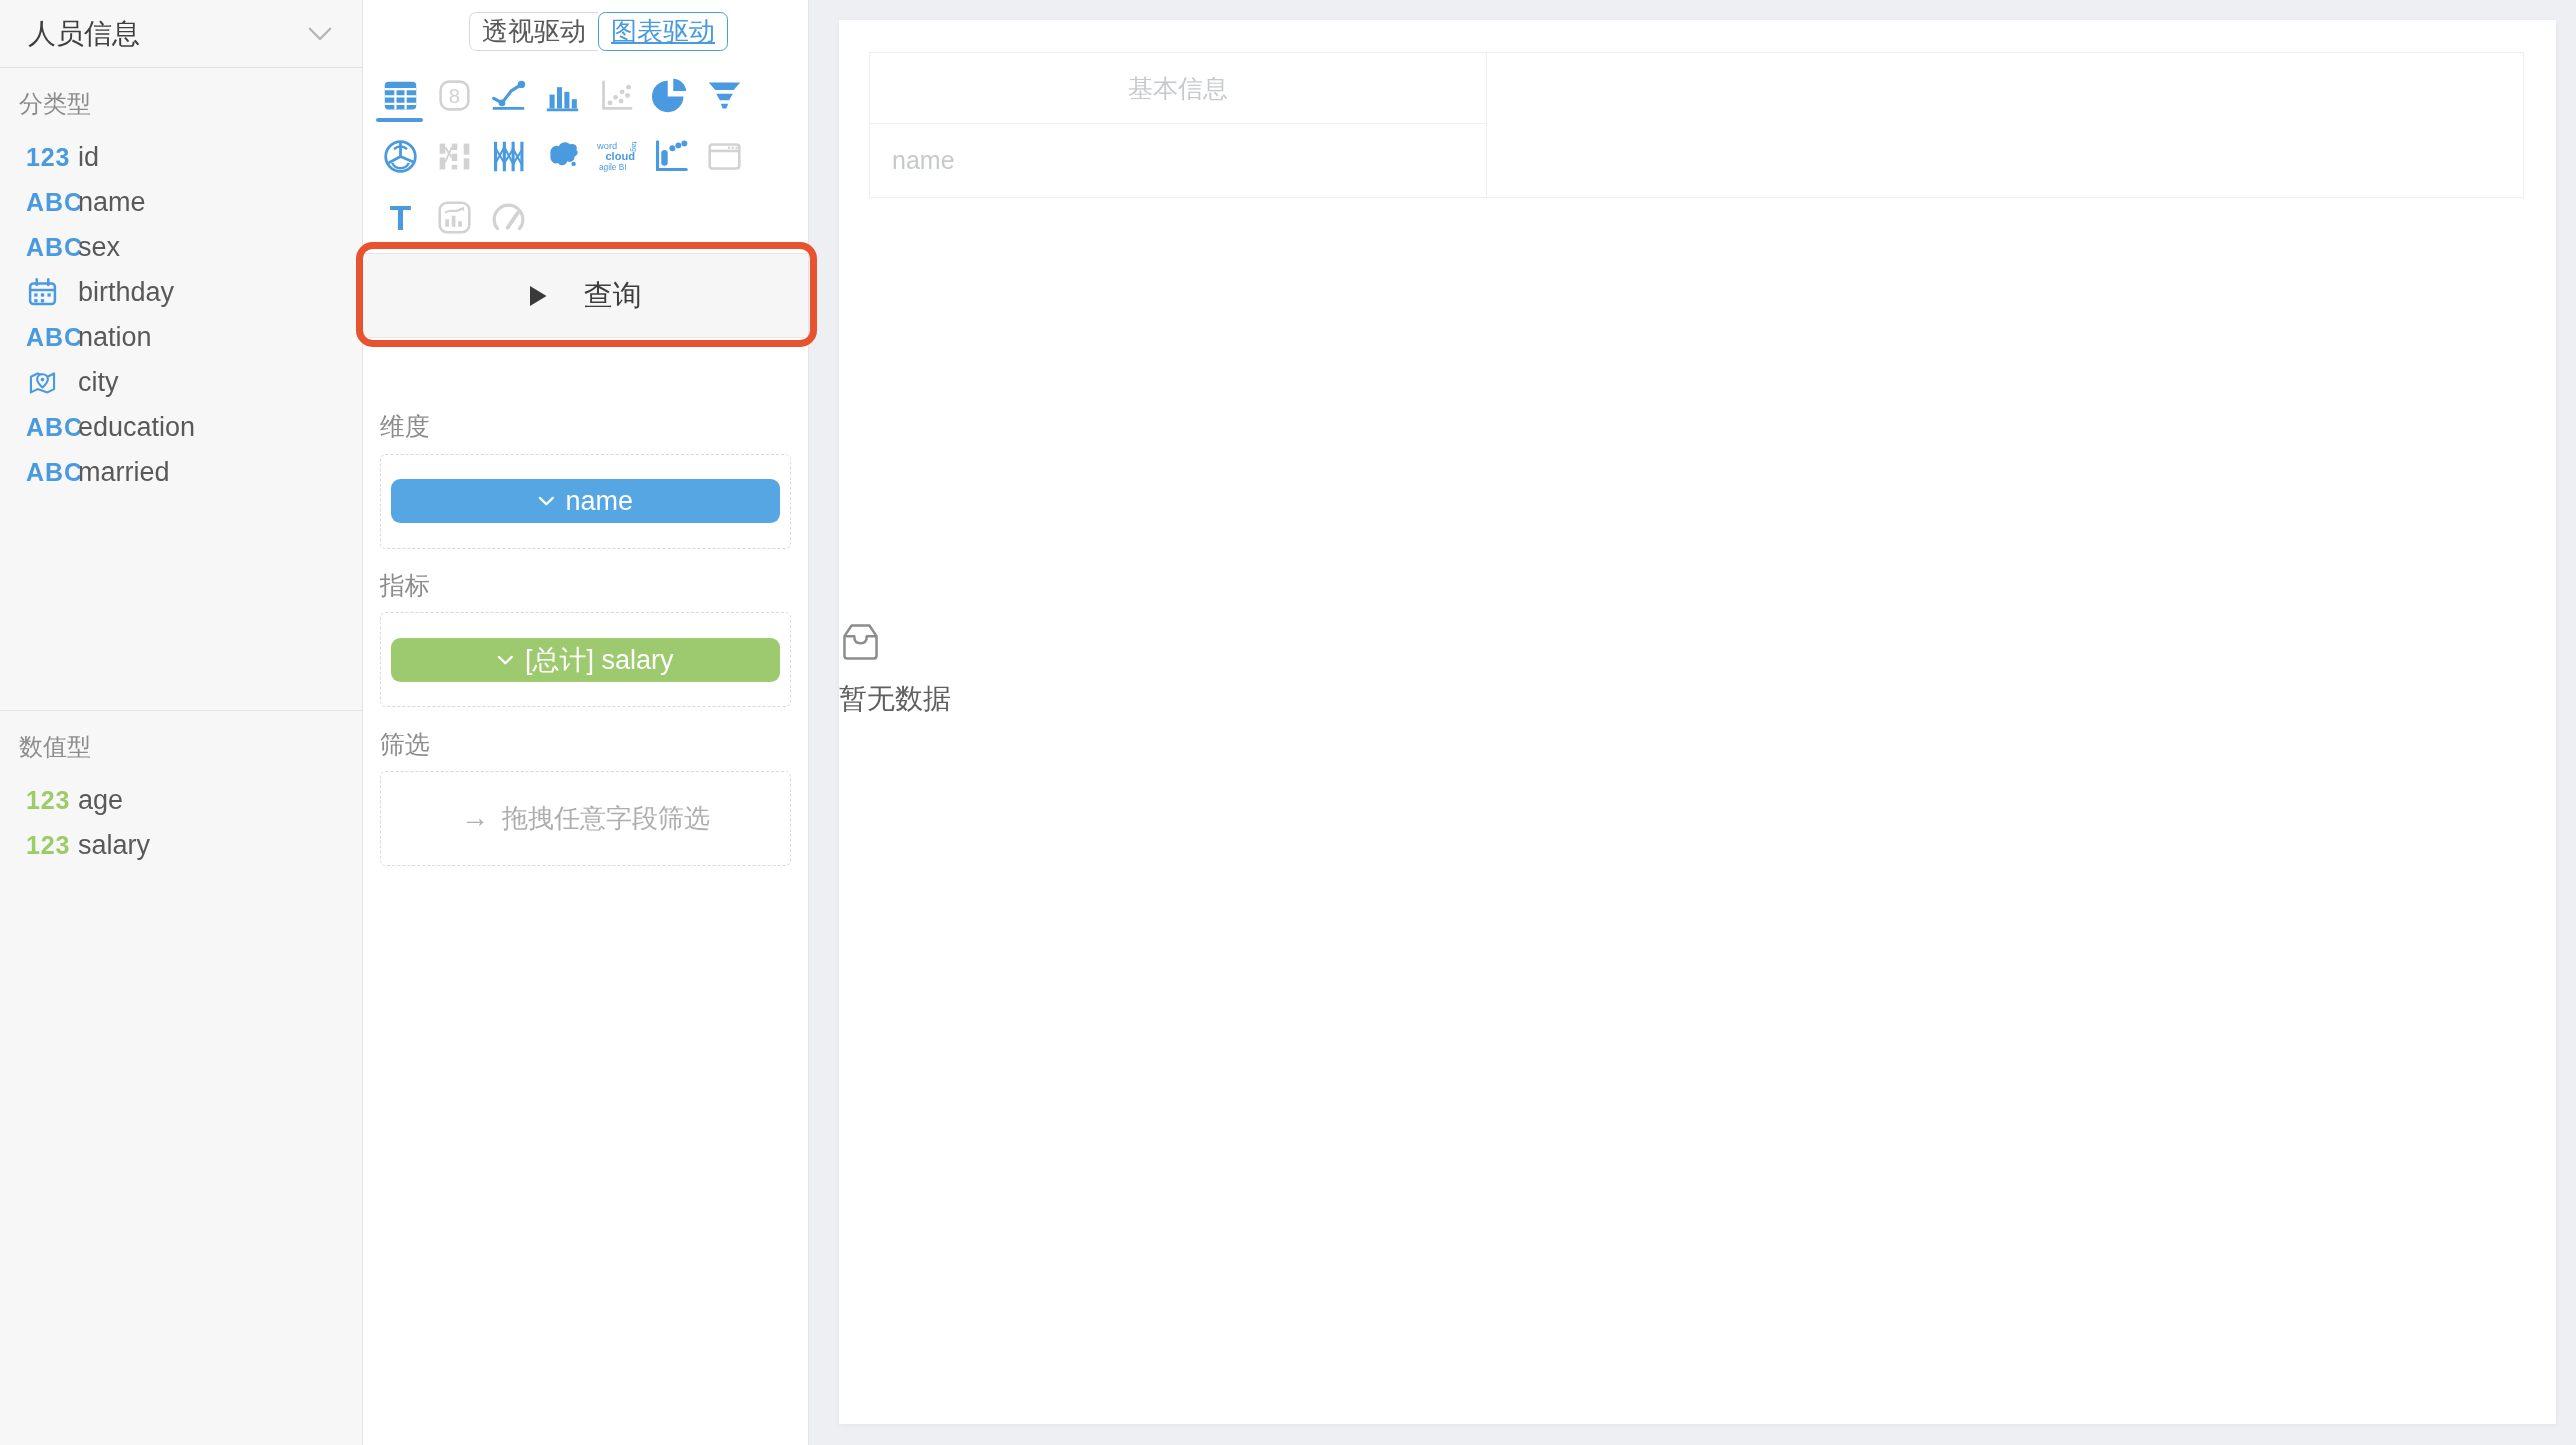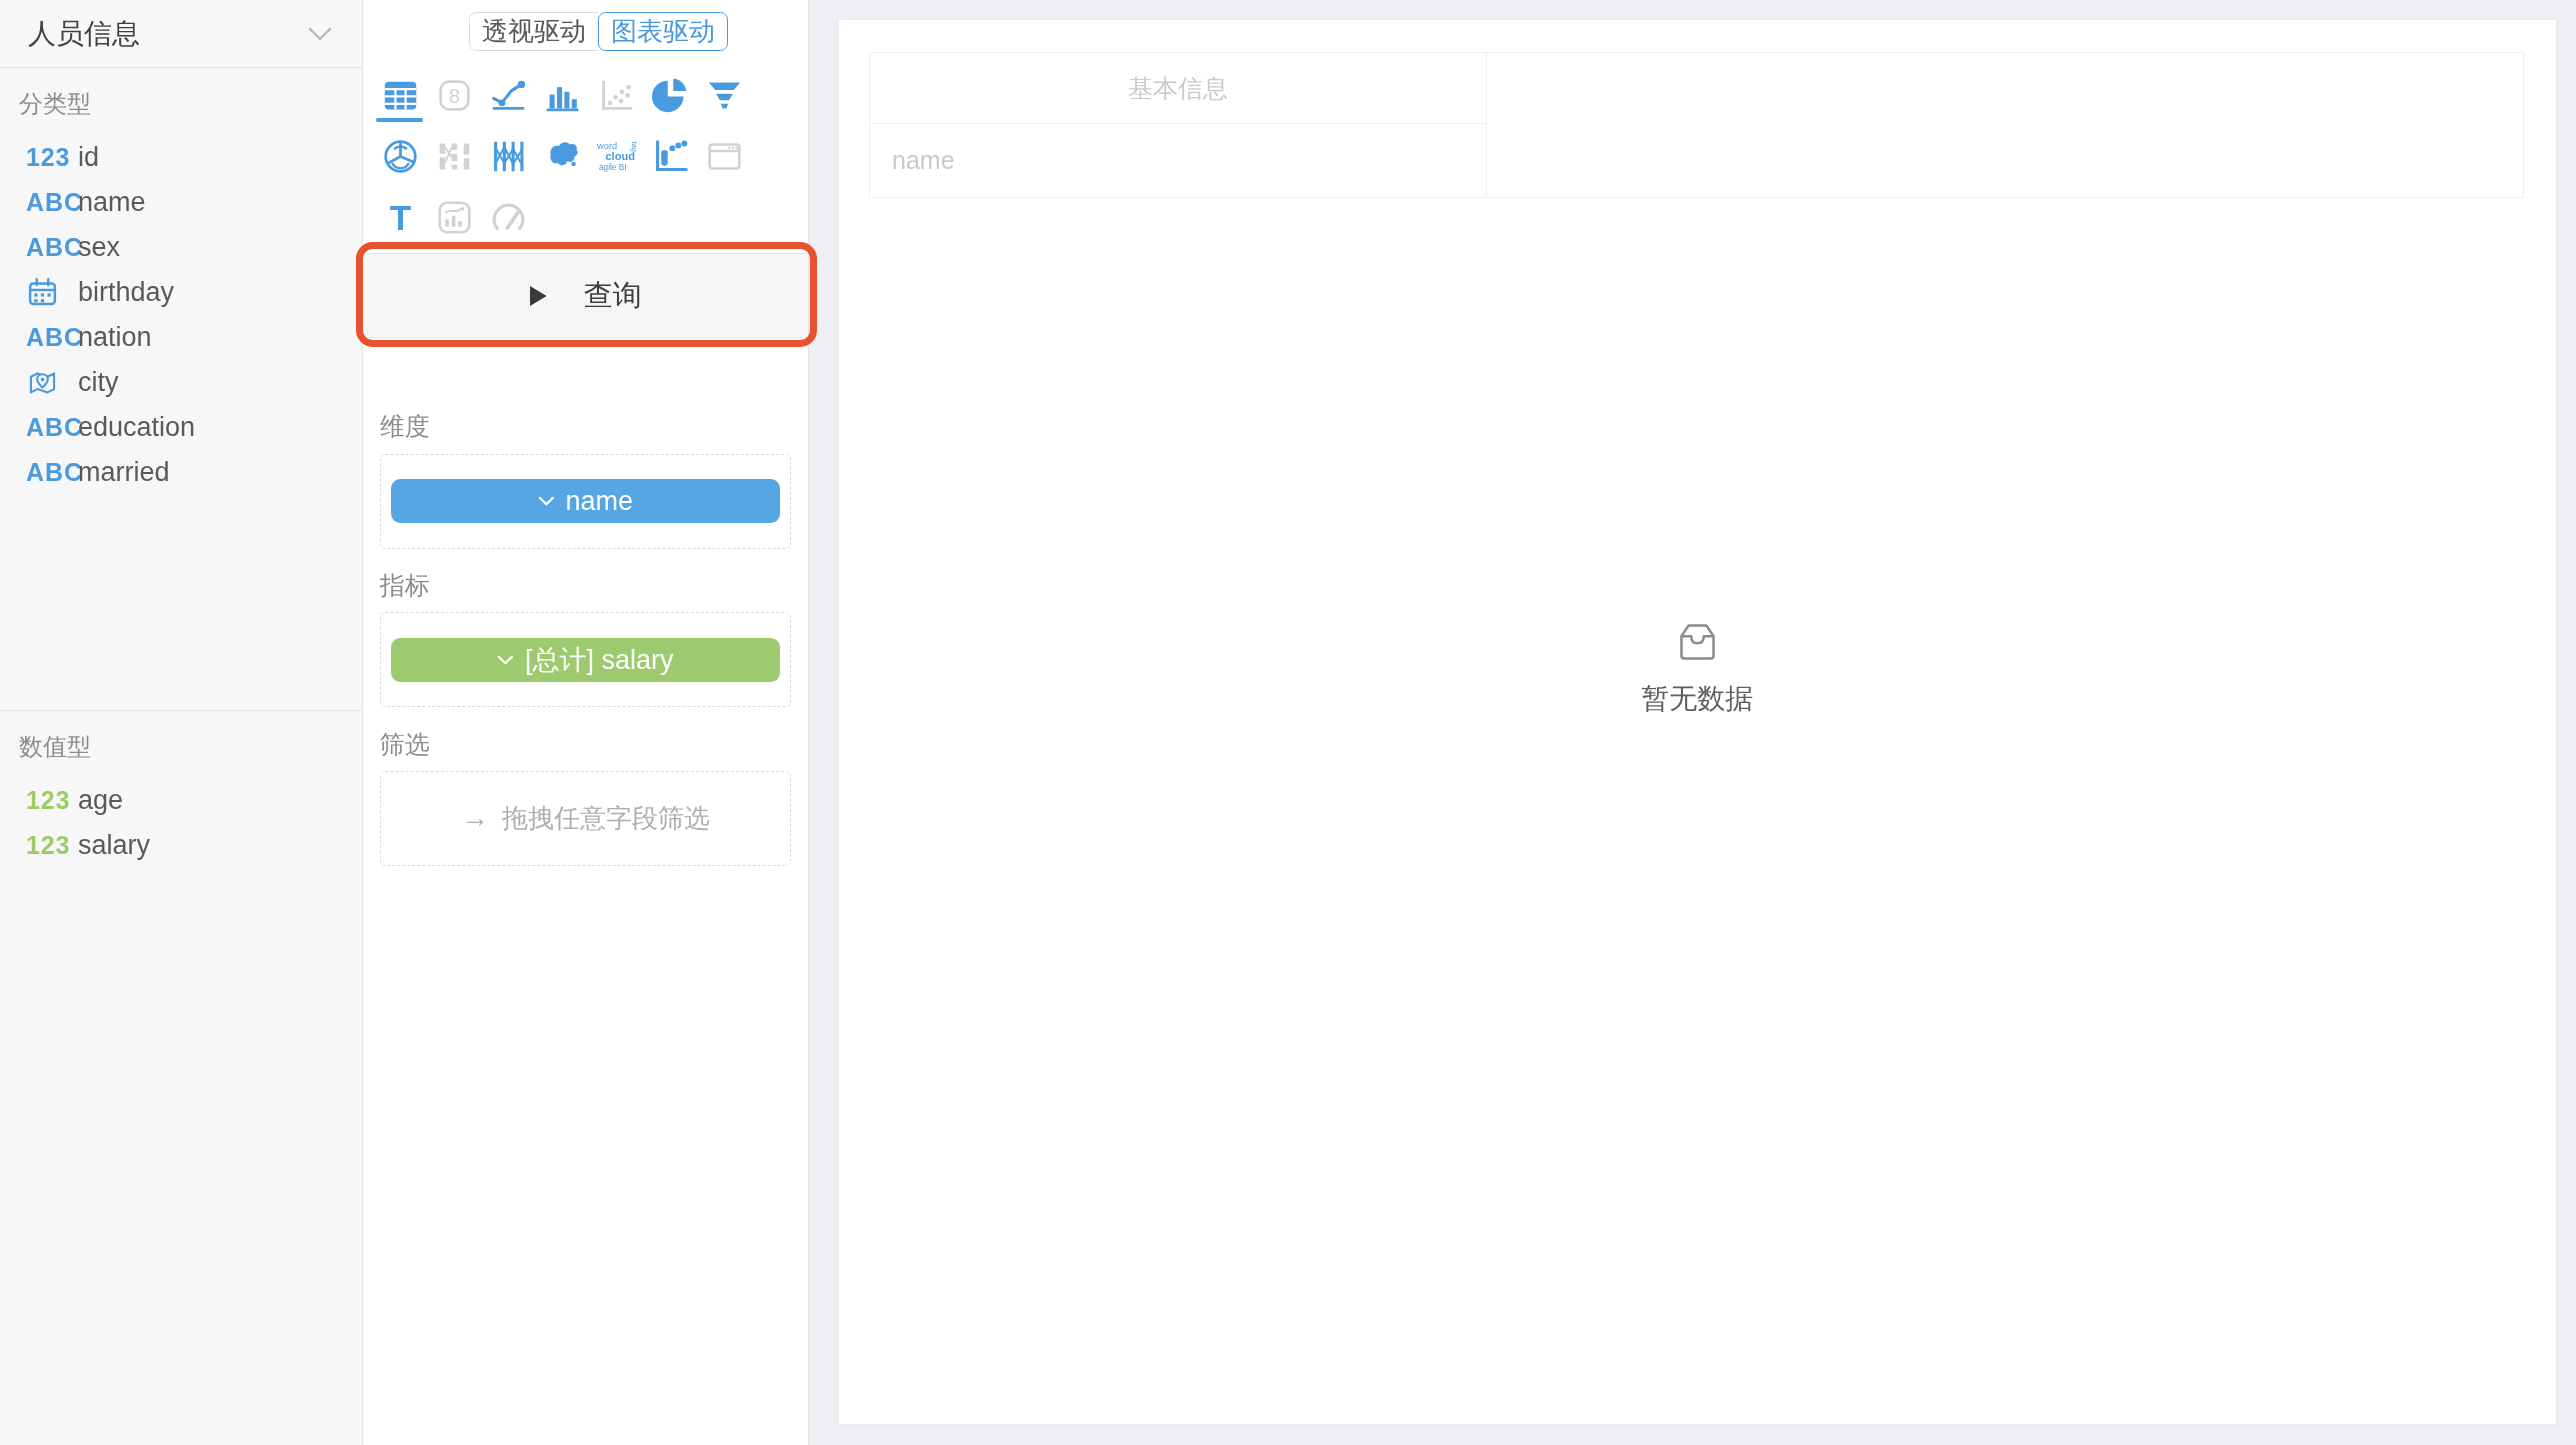--- a/index.html
+++ b/index.html
@@ -33,21 +33,21 @@
   .field-badge.blue { color:#4a9adf; }
   .field-badge.green { color:#9ccc67; }
   .field-icon-wrap { width:52px; display:flex; align-items:center; }
   .field-name { font-size:27px; color:#595959; }
 
   
   .panel { width:446px; background:#fff; border-right:1.9px solid #e4e4e4; position:relative; flex:0 0 auto; }
   .mode-toggle { position:absolute; top:12px; left:106px; display:flex; }
   .mode-option { height:39px; display:flex; align-items:center; padding:0 12px; font-size:26px; cursor:pointer; }
   .mode-option.inactive { color:#595959; border:1.9px solid #d9d9d9; border-radius:7.4px 0 0 7.4px; border-right:none; }
-  .mode-option.active { color:#4a9adf; border:1.9px solid #4a9adf; border-radius:7.4px; }
+  .mode-option.active { color:#4a9adf; border:1.9px solid #4a9adf; border-radius:7.4px;text-decoration:underline; }
 
   .chart-grid { position:absolute; top:65px; left:10.2px; width:381px; display:flex; flex-wrap:wrap; }
   .chart-cell { width:54px; height:61px; display:flex; align-items:center; justify-content:center; cursor:pointer; position:relative; }
   .chart-cell.disabled { cursor:default; }
   .chart-cell.active::after { content:''; position:absolute; left:2.8px; right:4.6px; bottom:3.7px; height:4.6px; background:#4a9adf; border-radius:2.8px; }
 
   .query-bar { position:absolute; top:253px; left:0; width:100%; height:85px; background:#f6f6f7; border-top:1.9px solid #e6e6e6; border-bottom:1.9px solid #e6e6e6; display:flex; align-items:center; justify-content:center; font-size:29px; color:#3d3d3d; cursor:pointer;gap:21px; }
   .query-bar svg { margin-right:15px; }
   .annotation-box { position:absolute; top:242px; left:-7.4px; width:461px; height:105px; border:7.4px solid #e8532f; border-radius:16.7px; pointer-events:none; z-index:6; }
 
@@ -67,21 +67,21 @@
   .drop-hint .arrow { margin-right:13px; font-size:28px; }
 
   
   .main { flex:1; background:#edeff2; padding:20.4px 20.4px 21px 30px; min-width:0; }
   .card { width:100%; height:100%; background:#fff; box-shadow:0 0.9px 5.6px rgba(0,0,0,0.06); position:relative; }
   .preview-table { position:absolute; top:32px; left:30px; right:32px; display:grid; grid-template-columns:617px 1fr; grid-template-rows:71px 73px; border:1.9px solid #efefef; }
   .pt-cell { color:#c7cacd; font-size:25px; display:flex; align-items:center; }
   .pt-group { grid-column:1; grid-row:1; border-right:1.9px solid #efefef; border-bottom:1.9px solid #efefef; justify-content:center; }
   .pt-dim { grid-column:1; grid-row:2; border-right:1.9px solid #efefef; padding-left:22px; }
   .pt-metric { grid-column:2; grid-row:1 / 3; padding-left:20.4px; }
-  .empty-state { position:absolute; top:601px; left:0; right:0; text-align:center; }
+  .empty-state { position:absolute; top:601px; left:0; right:0; }
   .empty-text { font-size:28px; color:#5f5f5f; margin-top:15px; }
 </style>
 </head>
 <body>
 
 <div class="app">
 
 
   <div class="app-body">
 

